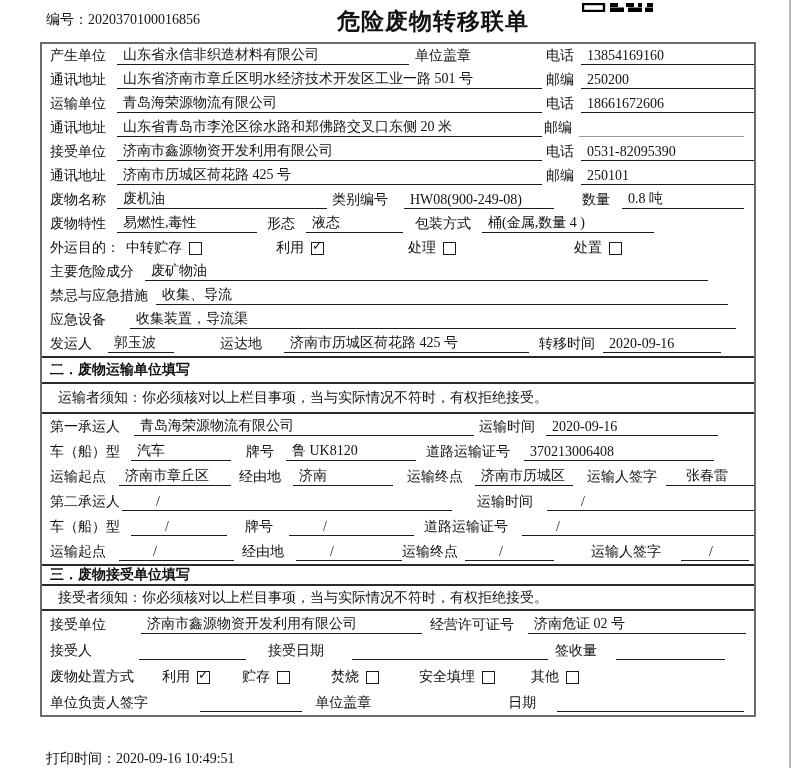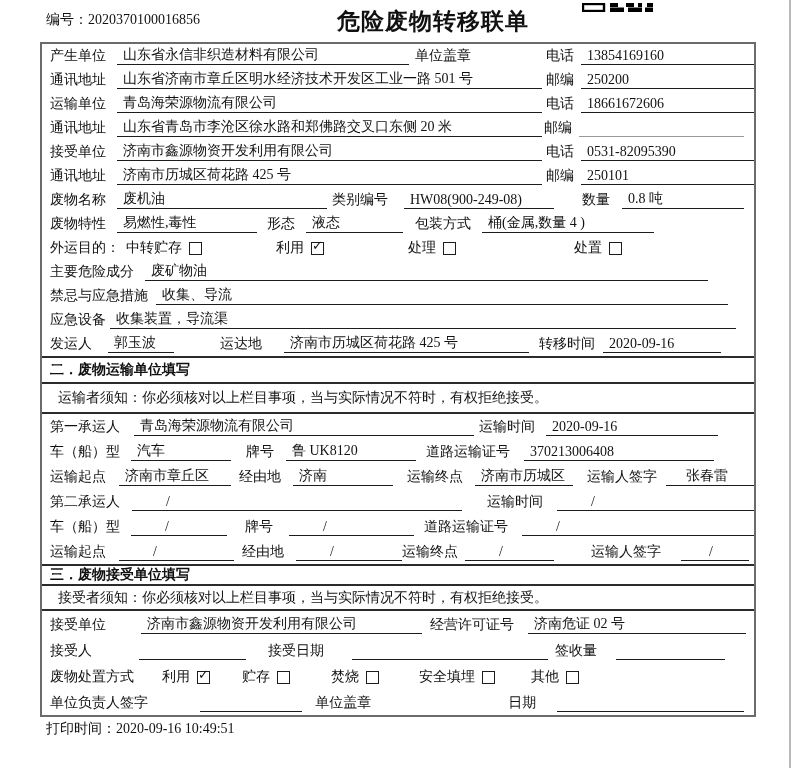--- a/index.html
+++ b/index.html
@@ -29,21 +29,21 @@
   .val{border-bottom:1px solid #1c1c1c;padding:0 6px 0 6px;white-space:nowrap;box-sizing:border-box;overflow:hidden;}
   .val.fill{flex:1;}
   .val.light{border-bottom-color:#999;}
   .val.slash{padding-left:34px;}
   .grp{margin-left:auto;display:flex;align-items:flex-end;}
   .grp .lbl{margin-right:7px;}
   .opt{display:inline-flex;align-items:flex-end;white-space:nowrap;}
   .cb{display:inline-block;width:11px;height:11px;border:1px solid #1c1c1c;margin:0 0 2px 7px;
       position:relative;font-family:"DejaVu Sans",sans-serif;}
   .cb.on::after{content:"\2713";position:absolute;left:0px;top:-5px;font-size:13px;font-weight:bold;}
-  .print-line{position:absolute;left:46px;top:720px;white-space:nowrap;}
+  .print-line{position:absolute;left:46px;top:750px;white-space:nowrap;}
 </style>
 </head>
 <body>
 
 <div class="page-edge"></div>
 
 <div class="serial"><span>编号：</span><span>2020370100016856</span></div>
 
 <div class="doc-title">危险废物转移联单</div>
 
@@ -162,21 +162,21 @@
     <span class="lbl">主要危险成分</span>
     <span class="val fill">废矿物油</span>
   </div>
 
   <div class="row s1r" style="padding-right:26px">
     <span class="lbl" style="margin-right:8px">禁忌与应急措施</span>
     <span class="val fill">收集、导流</span>
   </div>
 
   <div class="row s1r" style="padding-right:18px">
-    <span class="lbl" style="margin-right:4px">应急设备</span>
+    <span class="lbl" style="margin-right:24px">应急设备</span>
     <span class="val fill">收集装置，导流渠</span>
   </div>
 
   <div class="row s1r">
     <span class="lbl" style="margin-right:16px">发运人</span>
     <span class="val" style="width:66px">郭玉波</span>
     <span class="lbl" style="margin-left:46px;margin-right:22px">运达地</span>
     <span class="val" style="width:245px">济南市历城区荷花路 425 号</span>
     <span class="lbl" style="margin-left:10px;margin-right:8px">转移时间</span>
     <span class="val" style="width:118px">2020-09-16</span>
@@ -206,21 +206,21 @@
     <span class="val" style="width:112px">济南市章丘区</span>
     <span class="lbl" style="margin-left:8px;margin-right:12px">经由地</span>
     <span class="val" style="width:100px">济南</span>
     <span class="lbl" style="margin-left:14px;margin-right:12px">运输终点</span>
     <span class="val" style="width:98px">济南市历城区</span>
     <span class="lbl" style="margin-left:14px;margin-right:9px">运输人签字</span>
     <span class="val fill" style="padding-left:20px">张春雷</span>
   </div>
 
   <div class="row s2r to-edge">
-    <span class="lbl" style="margin-right:12px">第二承运人</span>
+    <span class="lbl" style="margin-right:2px">第二承运人</span>
     <span class="val slash" style="width:330px">/</span>
     <span class="lbl" style="margin-left:25px;margin-right:14px">运输时间</span>
     <span class="val fill slash">/</span>
   </div>
 
   <div class="row s2r to-edge">
     <span class="lbl">车（船）型</span>
     <span class="val slash" style="width:96px">/</span>
     <span class="lbl" style="margin-left:18px;margin-right:16px">牌号</span>
     <span class="val slash" style="width:125px">/</span>

